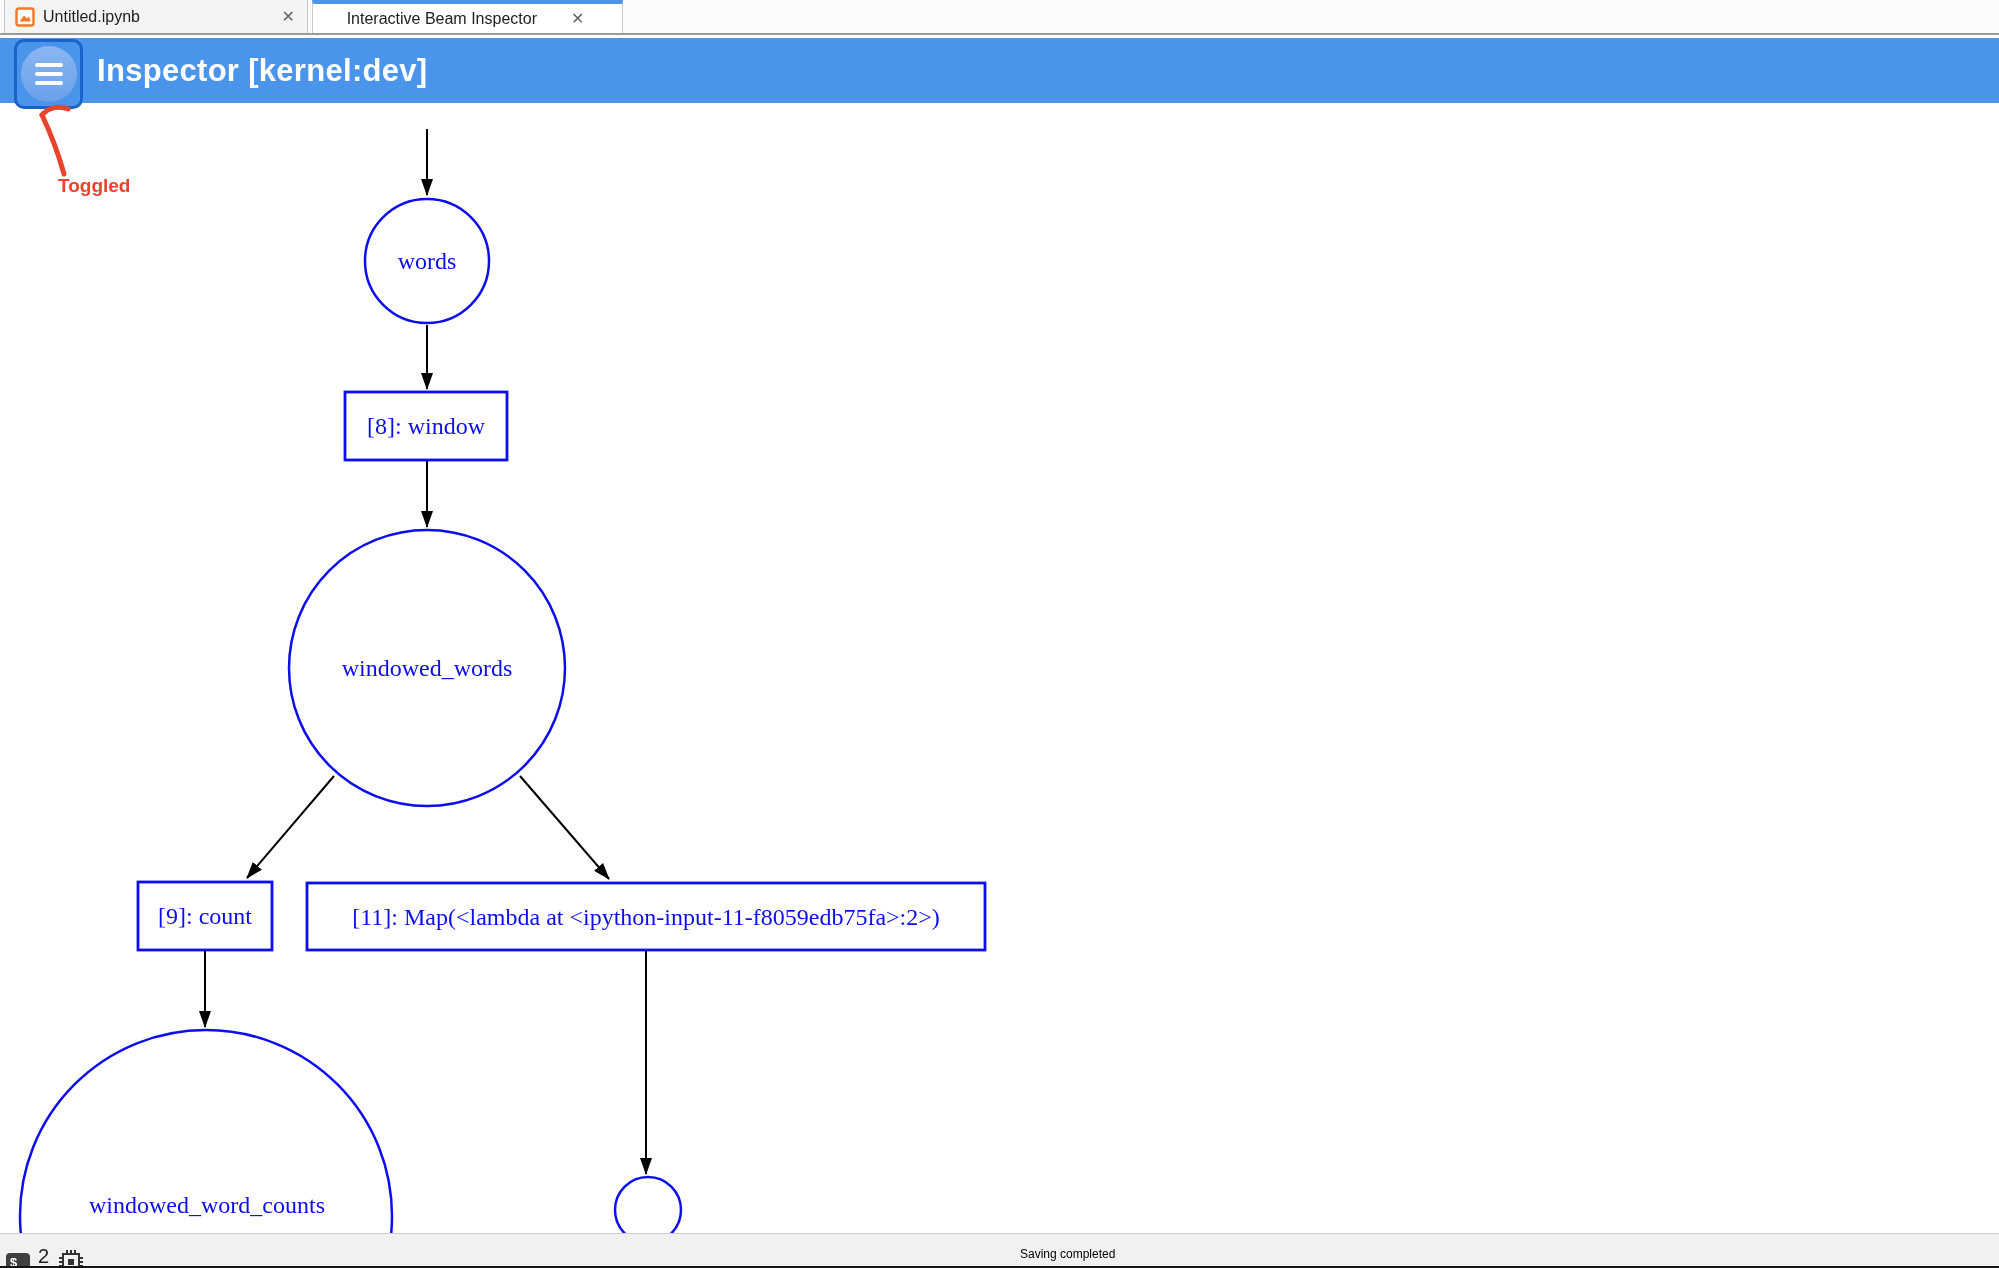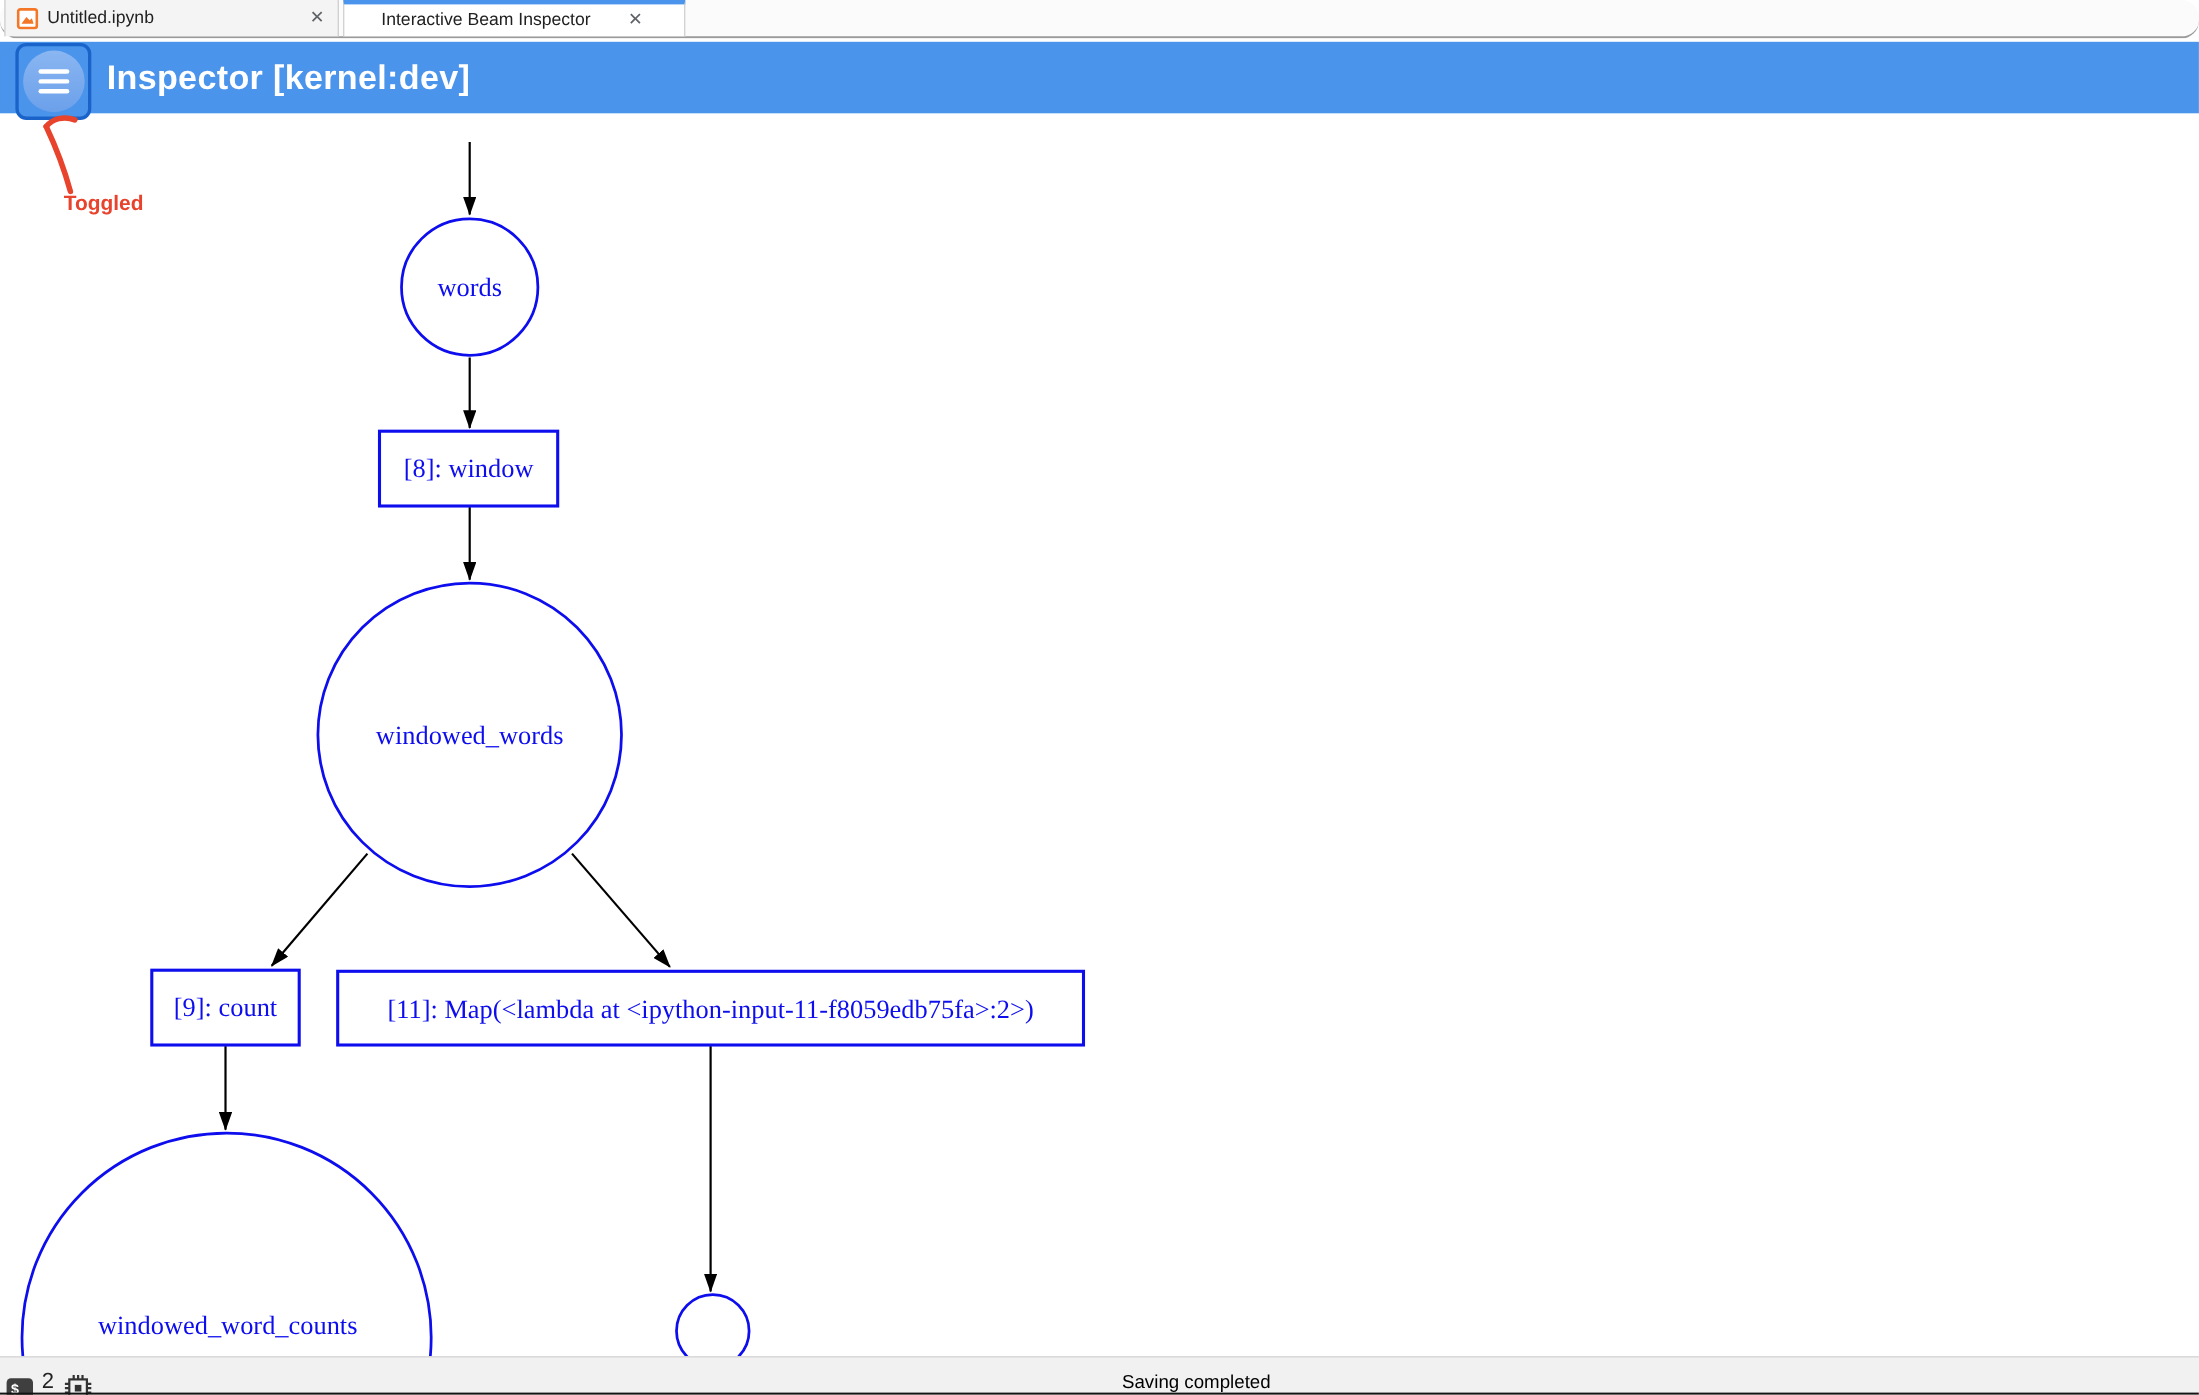--- a/index.html
+++ b/index.html
@@ -9,21 +9,20 @@
     overflow: hidden;
     background: #ffffff;
     font-family: "Liberation Sans", "DejaVu Sans", sans-serif;
   }
 
   
   .tabbar {
     position: absolute; left: 0; top: 0; width: 1999px; height: 35px;
     background: #fbfbfb;
     border-bottom: 2px solid #9a9a9a;
-    border-radius: 16px;
   }
   .tab {
     position: absolute; top: 0; height: 33px;
     display: flex; align-items: center;
     font-size: 16px; color: #212121;
     border-left: 1px solid #c7c7c7; border-right: 1px solid #c7c7c7;
     cursor: default;
   }
   .tab-inactive { left: 4px; width: 304px; background: #f4f4f4; }
   .tab-active  { left: 312px; width: 311px; background: #ffffff;
@@ -89,21 +88,21 @@
     color: #ffffff; font-size: 13px; font-weight: bold;
     padding-left: 4px; padding-top: 2px; cursor: pointer;
   }
   .kernel-count {
     position: absolute; left: 38px; top: 11px;
     font-size: 20px; color: #222222; cursor: pointer;
   }
   .chip-icon { position: absolute; left: 58px; top: 15px; cursor: pointer; }
   .status-message {
     position: absolute; left: 1020px; top: 13px;
-    font-size: 17px; color: #000000;
+    font-size: 12px; color: #000000;
   }
   .bottom-edge {
     position: absolute; left: 0; bottom: 0; width: 1999px; height: 2px;
     background: #141414;
   }
 </style>
 </head>
 <body>
 
 <div class="tabbar">

